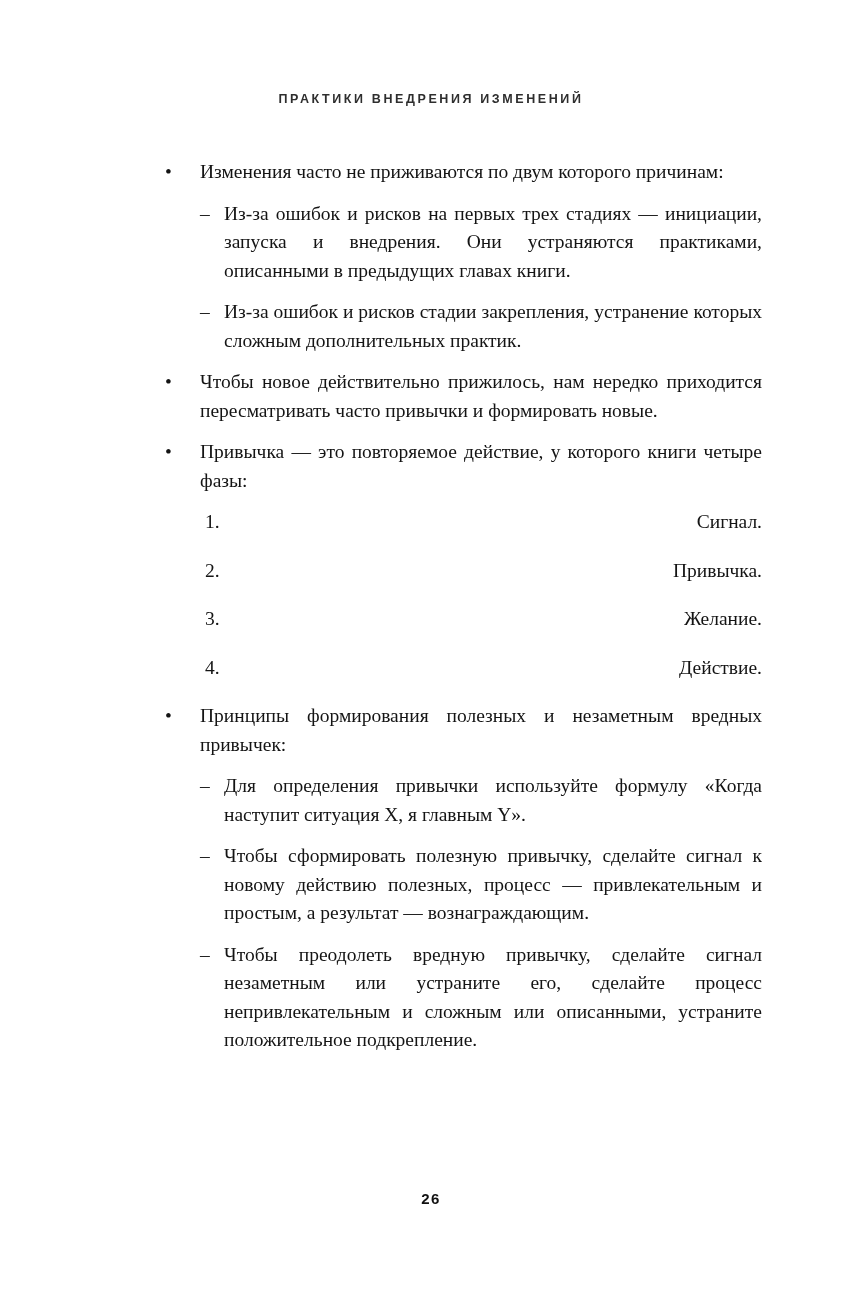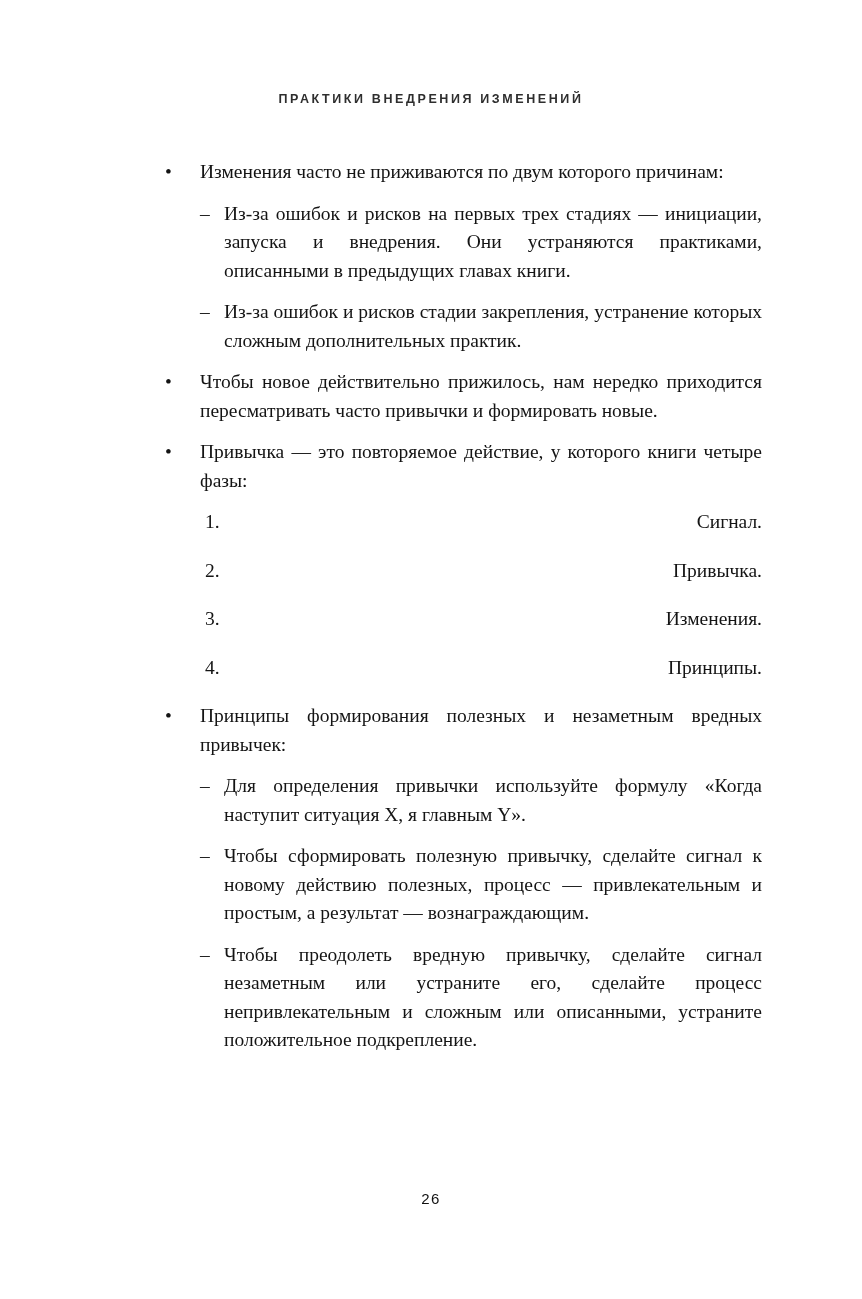--- a/index.html
+++ b/index.html
@@ -47,21 +47,21 @@
   .num .marker { width: 33px; }
   .num .text { text-align: right; }
 
   .page-number {
     position: absolute;
     bottom: 92px;
     left: 0; right: 0;
     text-align: center;
     font-family: "Liberation Sans", sans-serif;
     font-size: 15px;
-    font-weight: 400;
+    font-weight: 700;
     letter-spacing: 1.5px;
     color: #111111;
   }
 </style>
 </head>
 <body>
 
 <div class="page">
 
   <div class="running-header">ПРАКТИКИ ВНЕДРЕНИЯ ИЗМЕНЕНИЙ</div>
@@ -98,26 +98,26 @@
       <span class="text">Сигнал.</span>
     </div>
 
     <div class="block num">
       <span class="marker">2.</span>
       <span class="text">Привычка.</span>
     </div>
 
     <div class="block num">
       <span class="marker">3.</span>
-      <span class="text">Изменения.</span>
+      <span class="text">Желание.</span>
     </div>
 
     <div class="block num">
       <span class="marker">4.</span>
-      <span class="text">Принципы.</span>
+      <span class="text">Действие.</span>
     </div>
 
     <div class="block bullet">
       <span class="marker dot">•</span>
       <span class="text">Принципы формирования полезных и незаметным вредных привычек:</span>
     </div>
 
     <div class="block dash">
       <span class="marker">–</span>
       <span class="text">Для определения привычки используйте формулу «Когда наступит ситуация X, я главным Y».</span>

